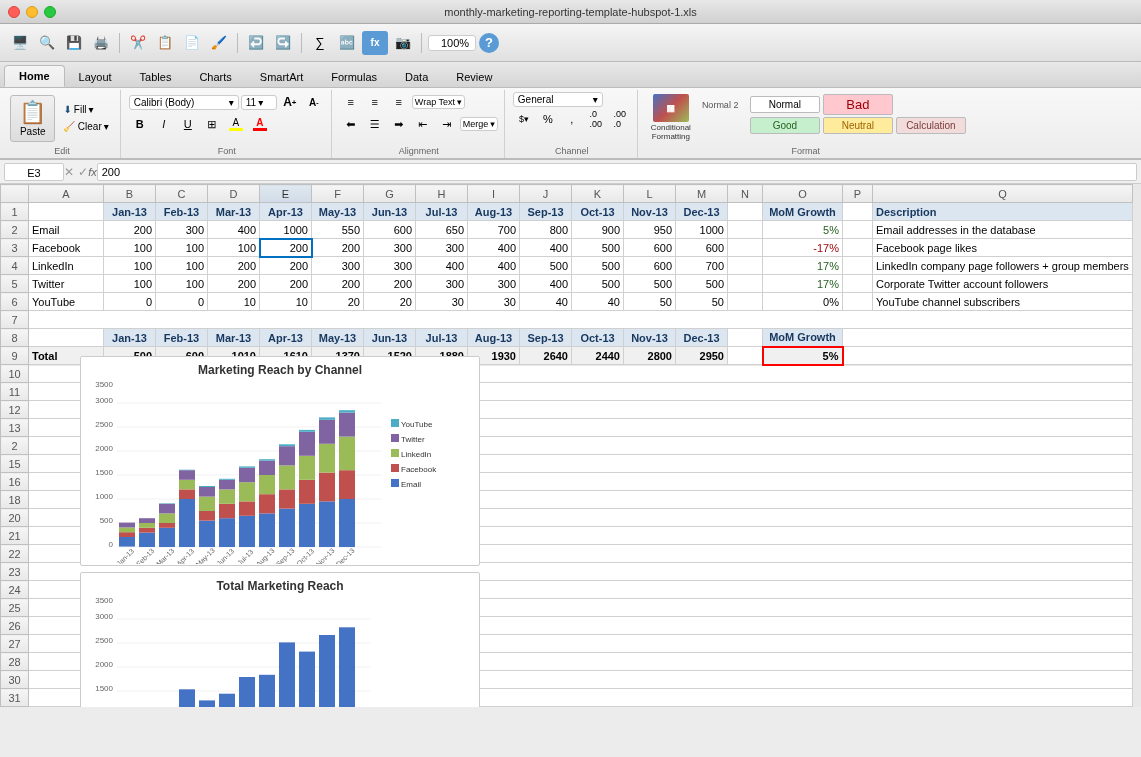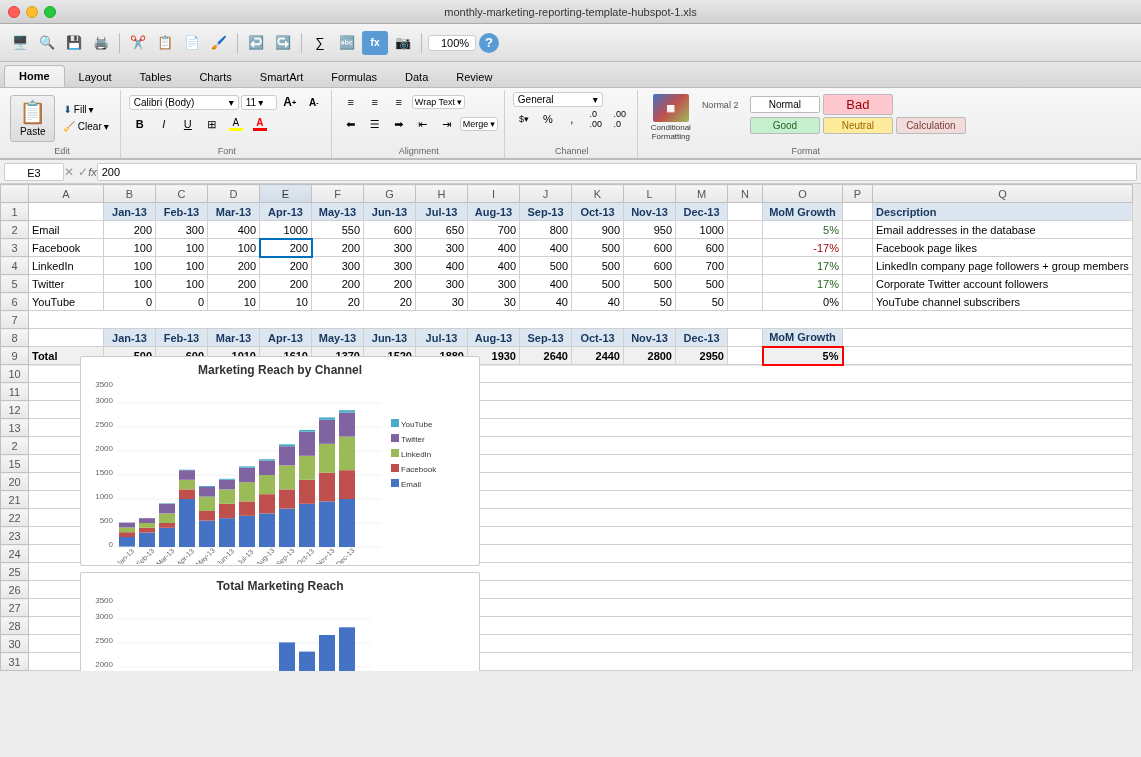--- a/index.html
+++ b/index.html
@@ -689,20 +689,28 @@
           </tr>
       <tr>
             <td class="row-hdr">2</td>
             <td class="data" colspan="17"></td>
           </tr>
       <tr>
             <td class="row-hdr">15</td>
             <td class="data" colspan="17"></td>
           </tr>
       <tr>
+            <td class="row-hdr">16</td>
+            <td class="data" colspan="17"></td>
+          </tr>
+      <tr>
+            <td class="row-hdr">18</td>
+            <td class="data" colspan="17"></td>
+          </tr>
+      <tr>
             <td class="row-hdr">20</td>
             <td class="data" colspan="17"></td>
           </tr>
       <tr>
             <td class="row-hdr">21</td>
             <td class="data" colspan="17"></td>
           </tr>
       <tr>
             <td class="row-hdr">22</td>
             <td class="data" colspan="17"></td>

